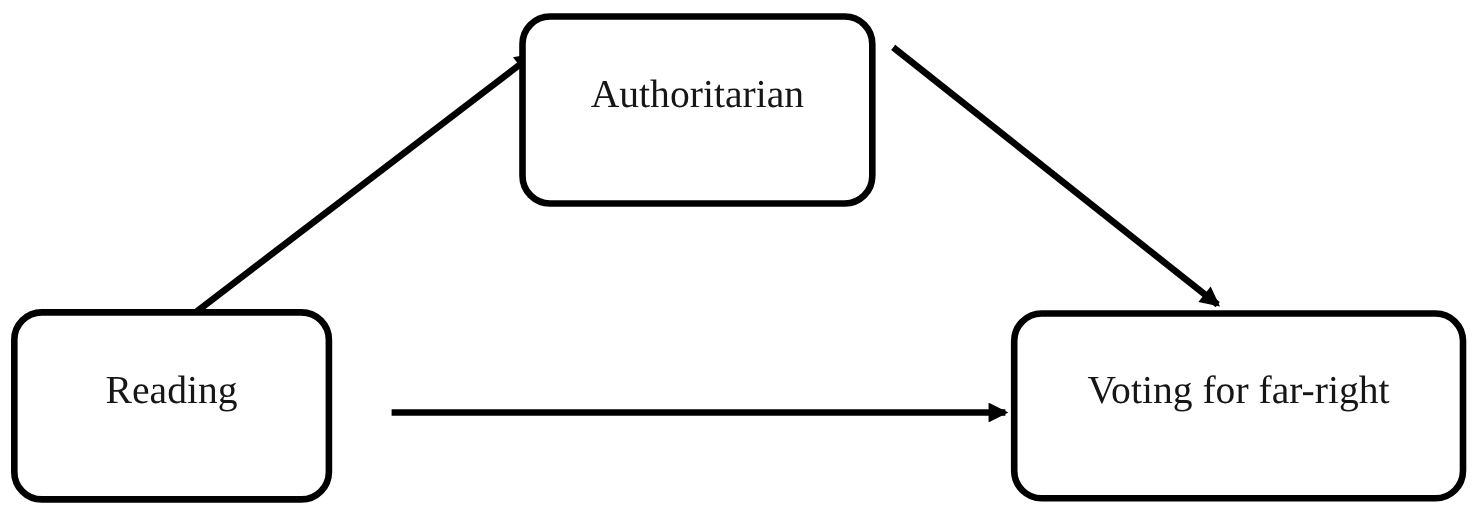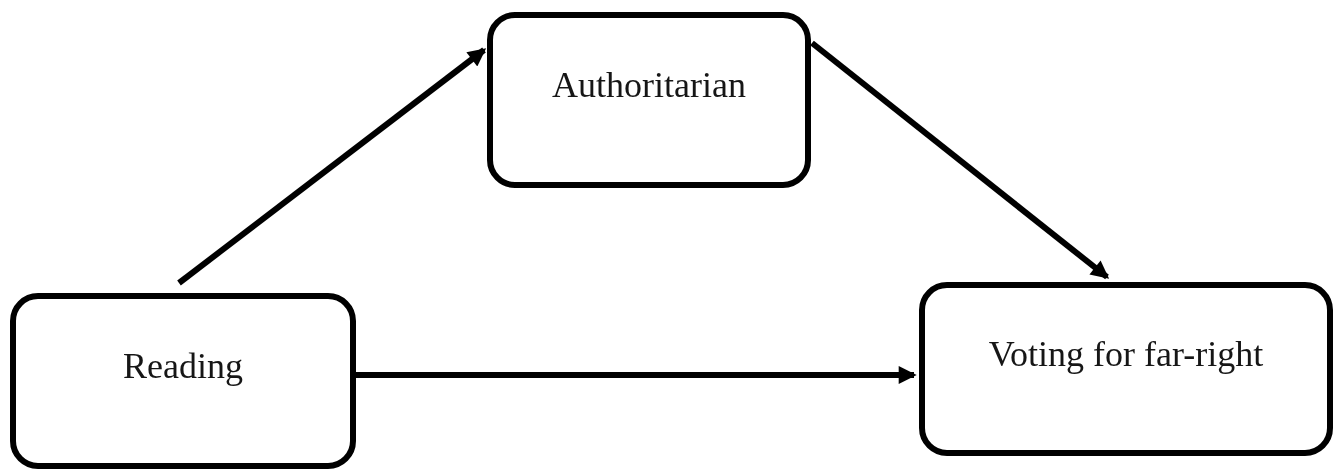--- a/index.html
+++ b/index.html
@@ -36,22 +36,22 @@
     padding-bottom: 30px;
     text-align: center;
     color: #161616;
     font-size: 36px;
     line-height: 44px;
   }
   .node span {
     display: block;
     white-space: nowrap;
   }
-  .node-predictor { left: 10px;  top: 293px; width: 346px; height: 176px; }
-  .node-mediator  { left: 487px; top: 12px;  width: 324px; height: 176px; }
+  .node-predictor { left: 10px;  top: 281px; width: 292px; height: 176px; }
+  .node-mediator  { left: 472px; top: 12px;  width: 324px; height: 176px; }
   .node-outcome   { left: 919px; top: 282px; width: 414px; height: 174px; }
 </style>
 </head>
 <body>
 
 <div class="canvas">
 
   <svg class="arrows" viewBox="0 0 1341 474" xmlns="http://www.w3.org/2000/svg">
     <defs>
       <marker id="ah" viewBox="0 0 10 10" refX="8.5" refY="5" markerWidth="3.5" markerHeight="3" orient="auto" markerUnits="strokeWidth">

